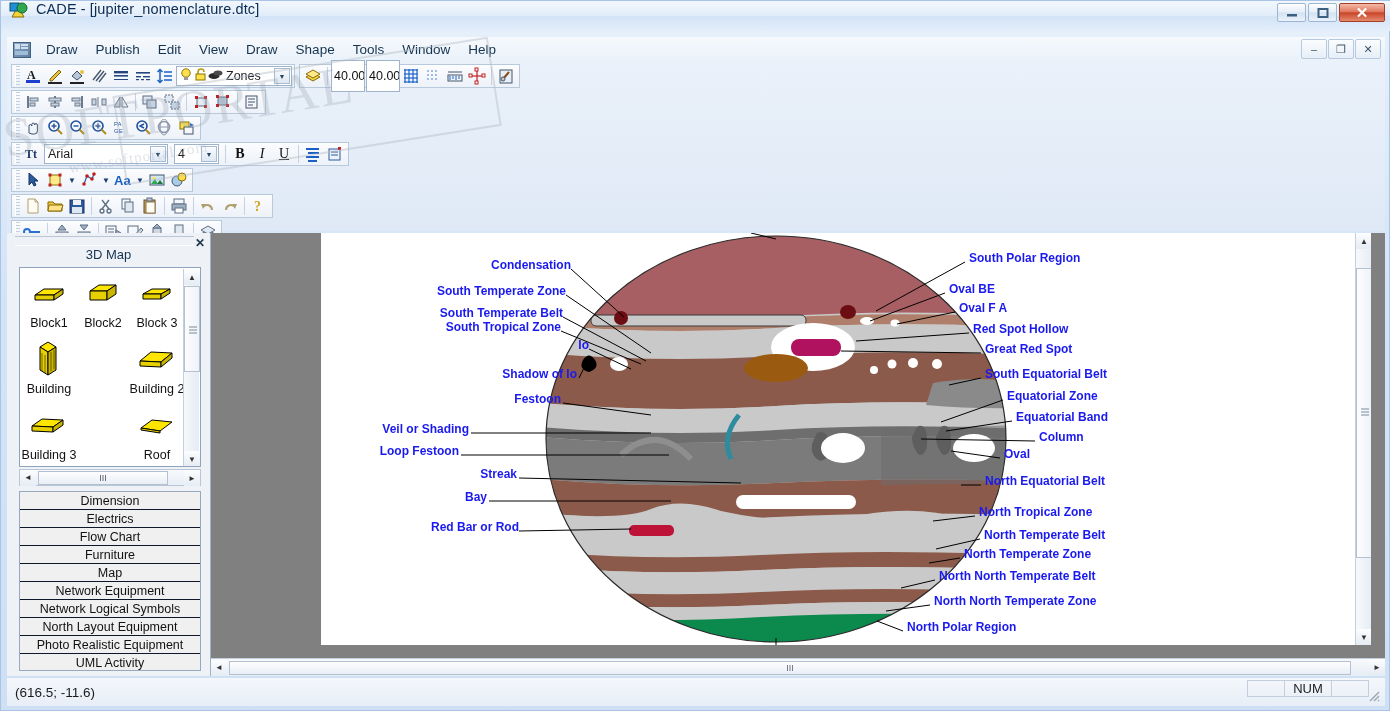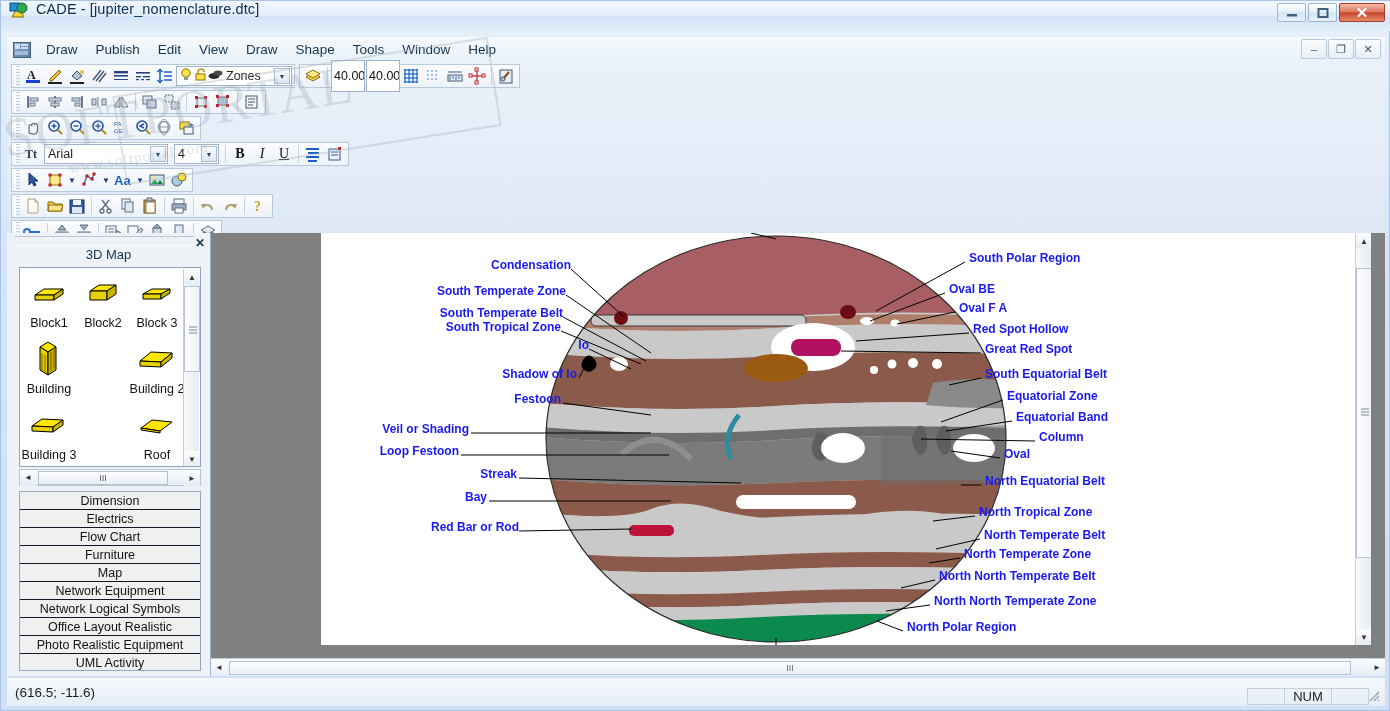--- a/index.html
+++ b/index.html
@@ -158,21 +158,21 @@
   #hsbthumb { position: absolute; left: 18px; top: 2px; width: 1122px; height: 14px;
     background: linear-gradient(to bottom,#fdfdfe,#e9eff6); border: 1px solid #b4c1d1;
     display: flex; align-items: center; justify-content: center; font-size: 9px; color: #667; }
 
   
   #statusbar { position: absolute; left: 6px; top: 677px; width: 1378px; height: 28px;
     background: linear-gradient(to bottom,#f4f7fb,#e7eef7); display: flex; align-items: center; }
   #statuscoords { font-size: 13.5px; color: #1b1b1b; margin-left: 8px; }
   .statuspanes { position: absolute; right: 16px; top: 2px; display: flex; }
   .spane { width: 38px; height: 17px; border: 1px solid #c3cfdd; margin-left: -1px;
-    display: flex; align-items: center; justify-content: center; font-size: 13px; color: #1b1b1b; margin-top: 8px; }
+    display: flex; align-items: center; justify-content: center; font-size: 13px; color: #1b1b1b; }
   .spane.num { width: 48px; }
   #resizegrip { position: absolute; right: 4px; bottom: 3px; width: 14px; height: 14px; }
 
   
   .lblText { font-family: "Liberation Sans", sans-serif; font-size: 12px; font-weight: bold; fill: #1a1aef; }
   .leader { stroke: #000; stroke-width: 1; fill: none; }
 </style>
 </head>
 <body>
 
@@ -913,21 +913,21 @@
     </div>
 
     <div id="catlist">
       <div class="catrow">Dimension</div>
       <div class="catrow">Electrics</div>
       <div class="catrow">Flow Chart</div>
       <div class="catrow">Furniture</div>
       <div class="catrow">Map</div>
       <div class="catrow">Network Equipment</div>
       <div class="catrow">Network Logical Symbols</div>
-      <div class="catrow">Office Layout Realistic</div>
+      <div class="catrow">North Layout Equipment</div>
       <div class="catrow">Photo Realistic Equipment</div>
       <div class="catrow">UML Activity</div>
     </div>
   </div>
 
   <div id="docarea">
     <div id="canvas">
       <svg width="1050" height="412" viewBox="0 0 1050 412">
         <defs>
           <clipPath id="planetClip">

